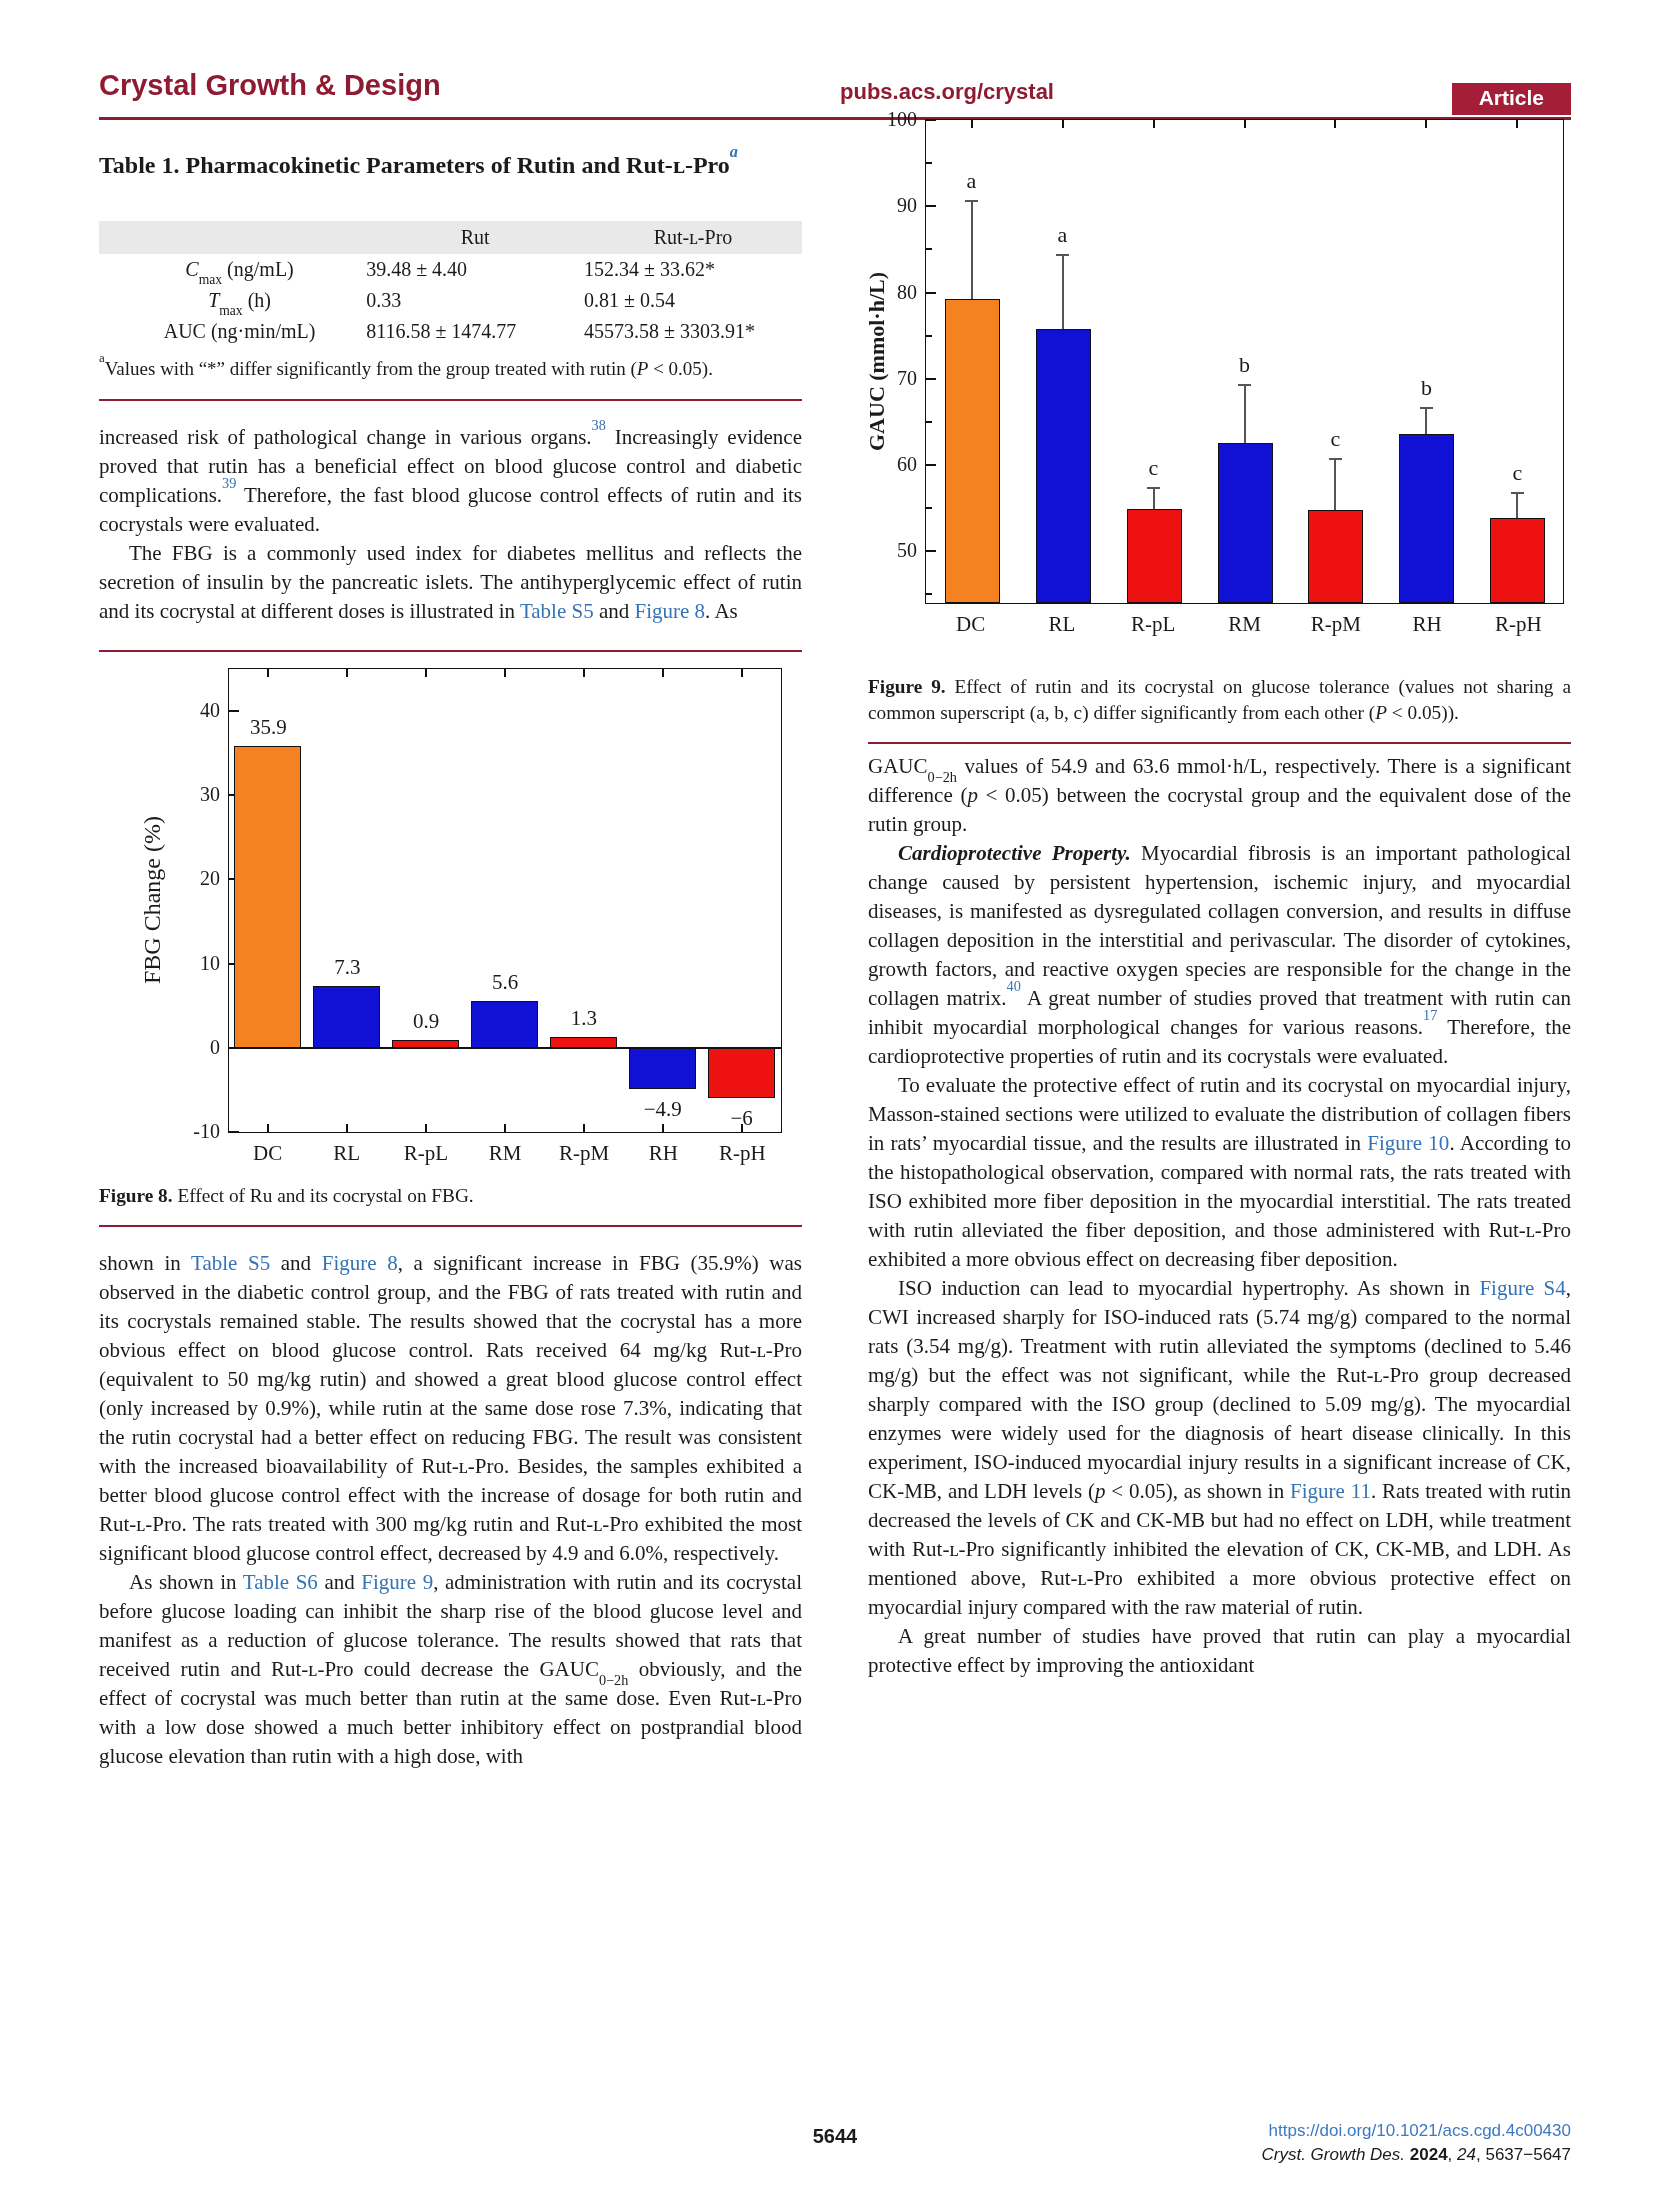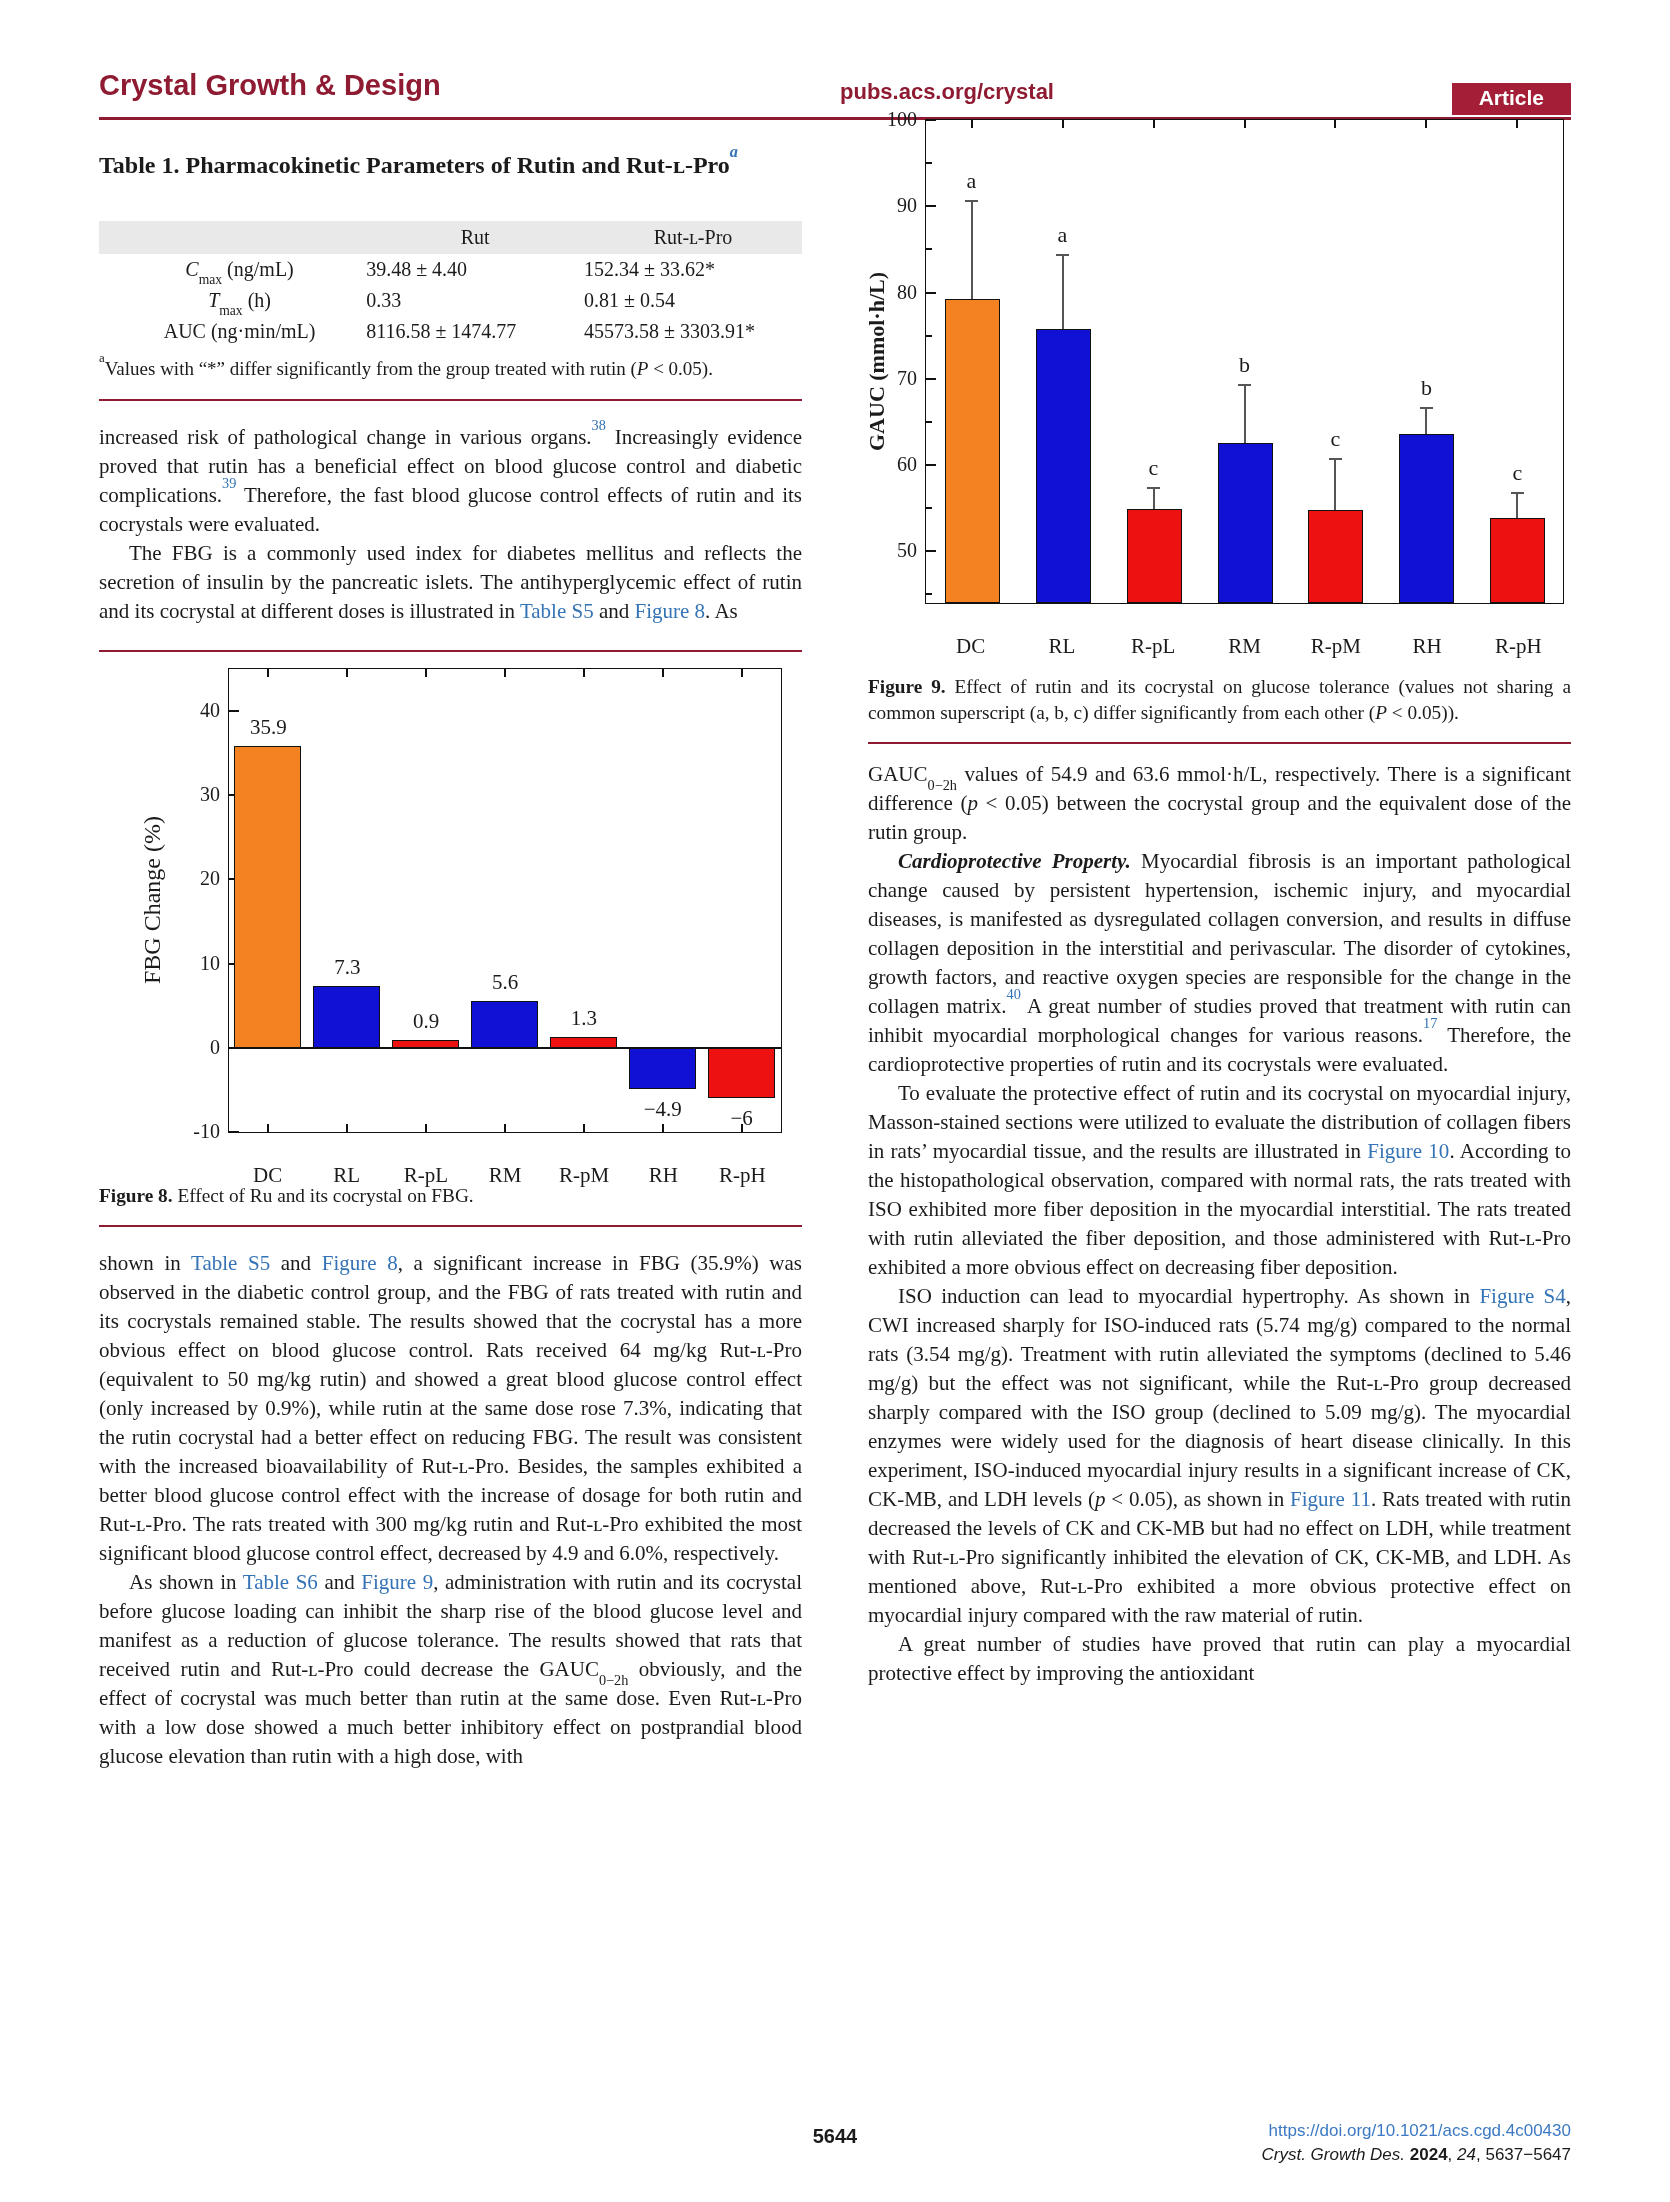--- a/index.html
+++ b/index.html
@@ -33,21 +33,21 @@
   table.ptable td{padding:4px 0;}
   table.ptable td:first-child{padding-left:14px;text-align:center;}
   .footnote{font-size:19px;line-height:25px;margin-top:9px;text-align:justify;}
   .tbl-body-rule{margin-top:18px;margin-bottom:22px;}
   
   .chart{position:relative;}
   .chart .plot{position:absolute;top:0;border:1.5px solid #111;box-sizing:border-box;}
   .chart .ylabel{position:absolute;writing-mode:vertical-rl;transform:rotate(180deg);
                  text-align:center;font-weight:700;}
   .chart .xlabels{position:absolute;}
-  .chart .xlabels span{position:absolute;transform:translateX(-50%);font-size:21px;white-space:nowrap;margin-top:22px;}
+  .chart .xlabels span{position:absolute;transform:translateX(-50%);font-size:21px;white-space:nowrap;}
   .ytick{position:absolute;left:0;height:2px;background:#111;}
   .ytick-label{position:absolute;width:46px;text-align:right;font-size:20px;}
   .cat-tick{position:absolute;width:2px;background:#111;}
   .bar{position:absolute;box-sizing:border-box;border:1px solid #111;}
   .errline{position:absolute;width:2px;background:#555;}
   .errcap{position:absolute;height:2px;background:#555;}
   .sigletter{position:absolute;transform:translateX(-50%);font-size:22px;}
   .vlabel{position:absolute;transform:translateX(-50%);font-size:21px;white-space:nowrap;}
   .zeroline{position:absolute;left:0;right:0;height:2px;background:#111;}
   
@@ -257,21 +257,21 @@
           <span style="left: 64.2857%;">R-pM</span>
           <span style="left: 78.5714%;">RH</span>
           <span style="left: 92.8571%;">R-pH</span>
         </div>
     </div>
 
     <p class="caption" style="margin-top:14px;"><b>Figure 9.</b> Effect of rutin and its cocrystal on glucose tolerance (values not sharing a common superscript (a, b, c) differ significantly from each other (<i>P</i> &lt; 0.05)).</p>
 
     <hr class="mrule cap-rule-bottom">
 
-    <p class="body" style="margin-top:16px;">GAUC<sub>0−2h</sub> values of 54.9 and 63.6 mmol·h/L, respectively. There is a significant difference (<i>p</i> &lt; 0.05) between the cocrystal group and the equivalent dose of the rutin group.</p>
+    <p class="body" style="margin-top:8px;">GAUC<sub>0−2h</sub> values of 54.9 and 63.6 mmol·h/L, respectively. There is a significant difference (<i>p</i> &lt; 0.05) between the cocrystal group and the equivalent dose of the rutin group.</p>
     <p class="body indent"><b><i>Cardioprotective Property.</i></b> Myocardial fibrosis is an important pathological change caused by persistent hypertension, ischemic injury, and myocardial diseases, is manifested as dysregulated collagen conversion, and results in diffuse collagen deposition in the interstitial and perivascular. The disorder of cytokines, growth factors, and reactive oxygen species are responsible for the change in the collagen matrix.<sup class="link">40</sup> A great number of studies proved that treatment with rutin can inhibit myocardial morphological changes for various reasons.<sup class="link">17</sup> Therefore, the cardioprotective properties of rutin and its cocrystals were evaluated.</p>
     <p class="body indent">To evaluate the protective effect of rutin and its cocrystal on myocardial injury, Masson-stained sections were utilized to evaluate the distribution of collagen fibers in rats’ myocardial tissue, and the results are illustrated in <span class="link">Figure 10</span>. According to the histopathological observation, compared with normal rats, the rats treated with ISO exhibited more fiber deposition in the myocardial interstitial. The rats treated with rutin alleviated the fiber deposition, and those administered with Rut-ʟ-Pro exhibited a more obvious effect on decreasing fiber deposition.</p>
     <p class="body indent">ISO induction can lead to myocardial hypertrophy. As shown in <span class="link">Figure S4</span>, CWI increased sharply for ISO-induced rats (5.74 mg/g) compared to the normal rats (3.54 mg/g). Treatment with rutin alleviated the symptoms (declined to 5.46 mg/g) but the effect was not significant, while the Rut-ʟ-Pro group decreased sharply compared with the ISO group (declined to 5.09 mg/g). The myocardial enzymes were widely used for the diagnosis of heart disease clinically. In this experiment, ISO-induced myocardial injury results in a significant increase of CK, CK-MB, and LDH levels (<i>p</i> &lt; 0.05), as shown in <span class="link">Figure 11</span>. Rats treated with rutin decreased the levels of CK and CK-MB but had no effect on LDH, while treatment with Rut-ʟ-Pro significantly inhibited the elevation of CK, CK-MB, and LDH. As mentioned above, Rut-ʟ-Pro exhibited a more obvious protective effect on myocardial injury compared with the raw material of rutin.</p>
     <p class="body indent">A great number of studies have proved that rutin can play a myocardial protective effect by improving the antioxidant</p>
   </div>
 
   <div class="pageno">5644</div>
   <div class="foot-right">
     <a class="doi" href="#">https://doi.org/10.1021/acs.cgd.4c00430</a>
     <span><i>Cryst. Growth Des. </i><b>2024</b>, <i>24</i>, 5637−5647</span>

